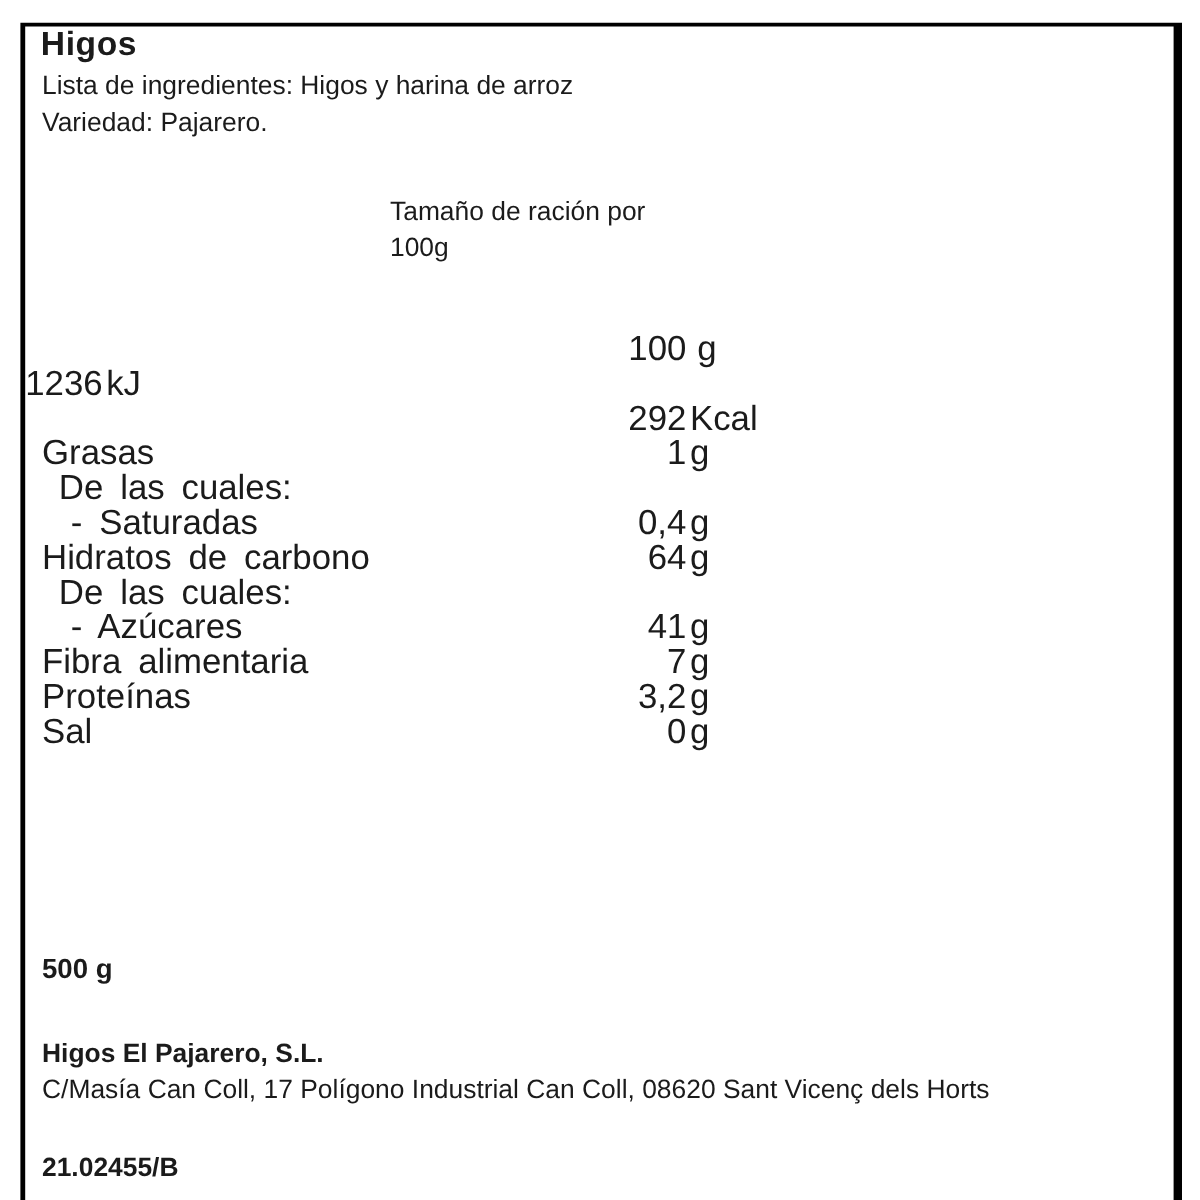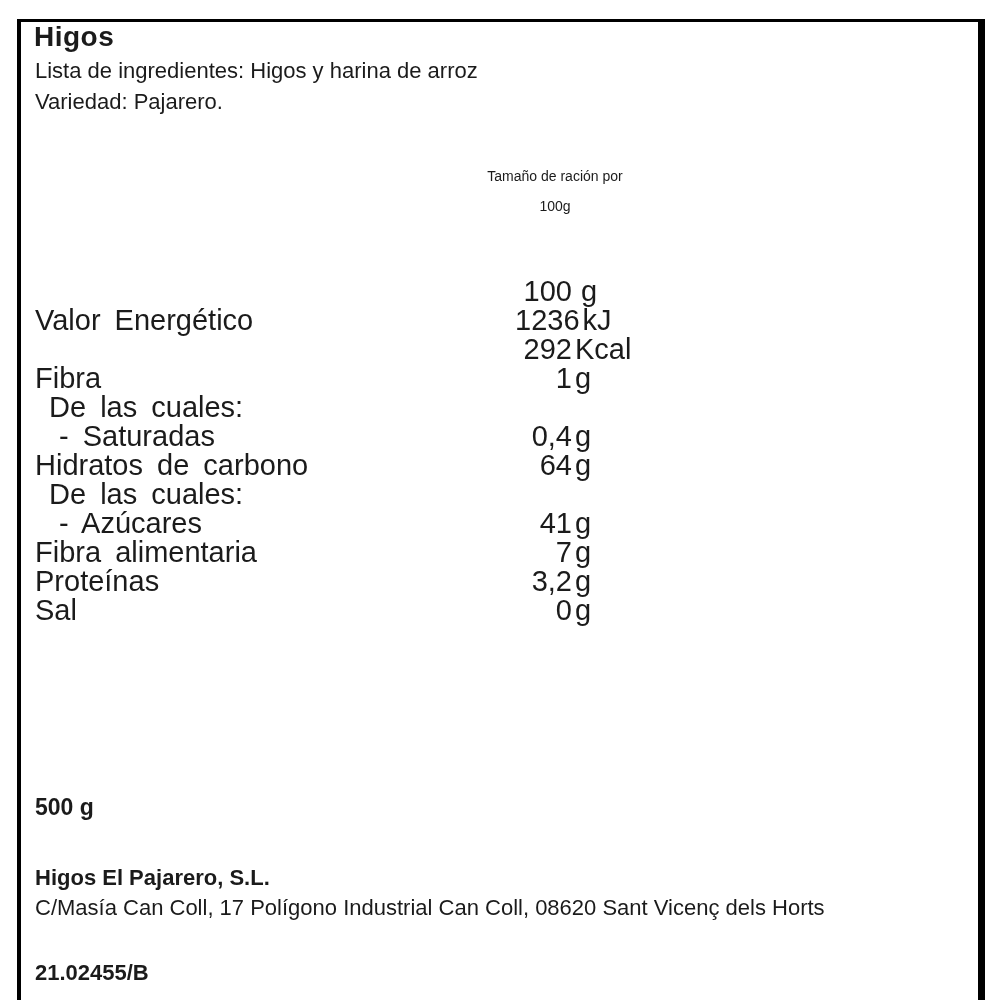--- a/index.html
+++ b/index.html
@@ -26,22 +26,21 @@
     font-size: 28px;
     font-weight: bold;
     letter-spacing: 0.5px;
     line-height: 32px;
   }
   .text-line { font-size: 22px; line-height: 30px; }
   .ingredients-line { left: 14px; top: 34px; }
   .variety-line    { left: 14px; top: 65px; }
   .serving-block {
     left: 304px; top: 139px; width: 460px;
-    text-align: center;
-    font-size: 14px; line-height: 30px;
+    font-size: 22px; line-height: 30px;
   }
   .nutrition-table {
     left: 0; top: 255px; width: 957px;
   }
   .nutrition-row {
     display: flex;
     height: 29px;
     line-height: 29px;
     font-size: 29px;
   }
@@ -92,33 +91,32 @@
 
   <div class="abs nutrition-table">
 
     <div class="nutrition-row row-header">
       <span class="cell-label"></span>
       <span class="cell-value">100</span>
       <span class="cell-unit">g</span>
     </div>
 
     <div class="nutrition-row">
-      <span class="cell-label">Valor Energético</span>
       <span class="cell-value">1236</span>
       <span class="cell-unit">kJ</span>
     </div>
 
     <div class="nutrition-row">
       <span class="cell-label"></span>
       <span class="cell-value">292</span>
       <span class="cell-unit">Kcal</span>
     </div>
 
     <div class="nutrition-row">
-      <span class="cell-label">Fibra</span>
+      <span class="cell-label">Grasas</span>
       <span class="cell-value">1</span>
       <span class="cell-unit">g</span>
     </div>
 
     <div class="nutrition-row indent1">
       <span class="cell-label">De las cuales:</span>
       <span class="cell-value"></span>
       <span class="cell-unit"></span>
     </div>
 

